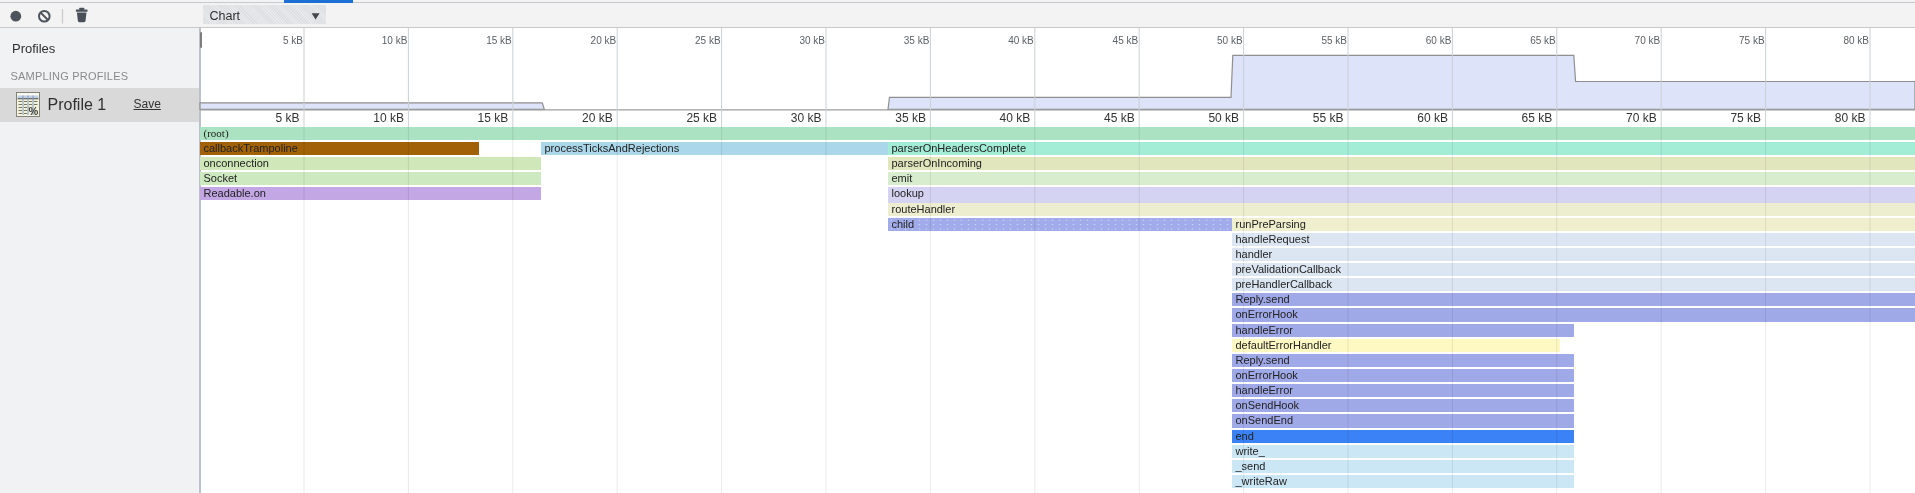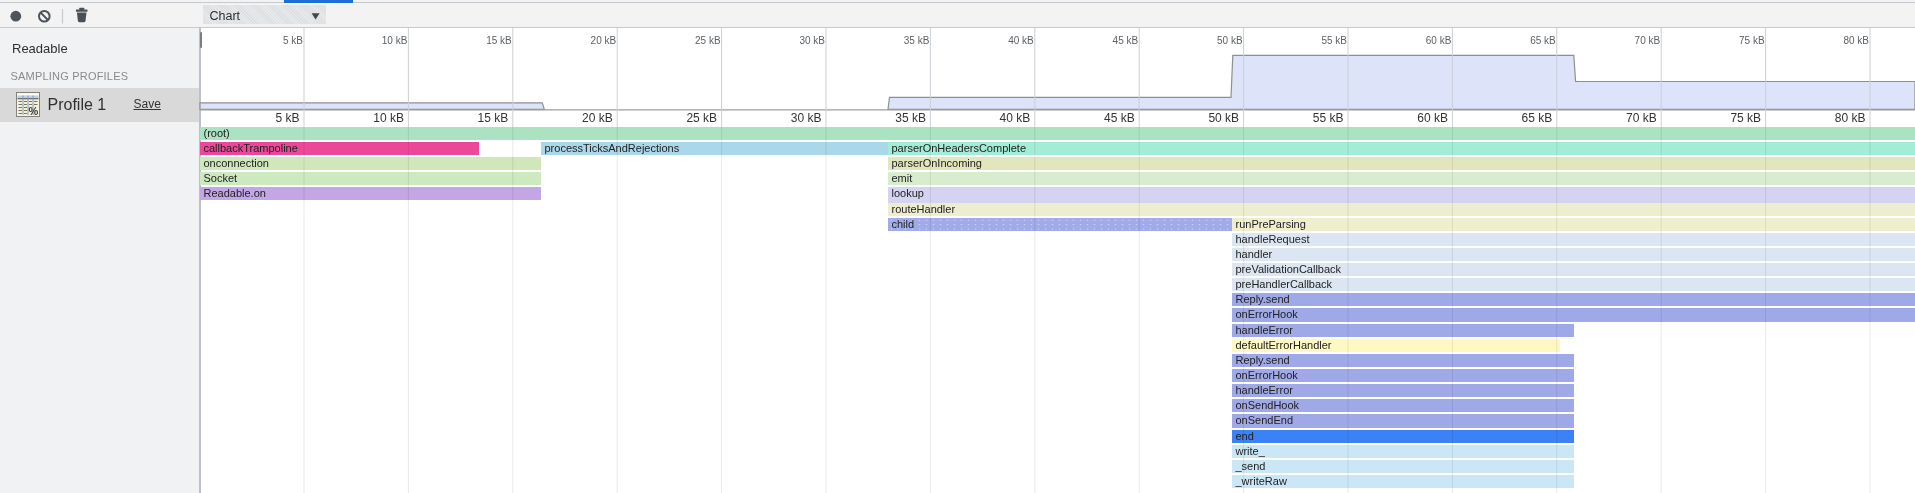--- a/index.html
+++ b/index.html
@@ -14,21 +14,21 @@
 
 <div class="abs" style="left:0;top:0;width:1915px;height:27px;background:#f3f3f4;"></div>
 <div class="abs" style="left:0;top:2px;width:1915px;height:1px;background:#c6c9cd;"></div>
 <div class="abs" style="left:284px;top:0;width:69px;height:3px;background:#1b6fd5;"></div>
 <div class="abs" style="left:0;top:27px;width:1915px;height:1px;background:#c9c9c9;"></div>
 
 <div class="abs" style="left:0;top:28px;width:199px;height:465px;background:#f1f2f4;"></div>
 <div class="abs" style="left:199px;top:27px;width:1.5px;height:466px;background:#bcc1c7;"></div>
 <div class="abs" style="left:199.5px;top:32px;width:2.5px;height:16px;background:#7d7d7d;border-radius:2px;"></div>
 
-<div class="abs" style="left:12px;top:40.5px;font-size:13px;color:#303030;">Readable</div>
+<div class="abs" style="left:12px;top:40.5px;font-size:13px;color:#303030;">Profiles</div>
 <div class="abs" style="left:10.5px;top:69.5px;font-size:11px;color:#8a8a8a;letter-spacing:0.2px;">SAMPLING PROFILES</div>
 
 <div class="abs" style="left:0;top:88px;width:199px;height:34px;background:#d9d9d9;"></div>
 <div class="abs" style="left:47.5px;top:96px;font-size:16px;color:#303030;">Profile 1</div>
 <div class="abs" style="left:133.5px;top:96.5px;width:60px;font-size:12px;color:#333;text-decoration:underline;">Save</div>
 
 <svg class="abs" style="left:16px;top:92px;" width="24" height="25" viewBox="0 0 24 25">
   <rect x="0.5" y="0.5" width="23" height="24" fill="#f6f5e8" stroke="#84837b" stroke-width="1"></rect>
   <rect x="1.5" y="1.5" width="21" height="22" fill="#f2f1da"></rect>
   <rect x="1.5" y="1.5" width="21" height="2" fill="#fbfbf6"></rect>
@@ -71,22 +71,22 @@
     <path d="M76.9,12.6 L86.5,12.6 L85.5,21.1 a1.3,1.3 0 0 1 -1.3,1.1 h-5 a1.3,1.3 0 0 1 -1.3,-1.1 Z"></path>
   </g>
 </svg>
 
 <div class="abs" style="left:202.5px;top:4.5px;width:123px;height:19.5px;background:#e7e9eb;background-image:repeating-linear-gradient(45deg, rgba(150,158,170,0.13) 0 1px, transparent 1px 2px);"></div>
 <div class="abs" style="left:209.5px;top:6.5px;font-size:12.5px;line-height:19px;color:#2f2f2f;">Chart</div>
 <svg class="abs" style="left:308px;top:10px;" width="16" height="12" viewBox="0 0 16 12">
   <polygon points="3.6,3.3 11.6,3.3 7.6,9.5" fill="#43464a"></polygon>
 </svg>
 
-<div class="bar" style="left:200px;top:126.8px;width:1715px;height:13.2px;background-color:#abe2c1;">(root)</div>
-<div class="bar" style="left:200px;top:141.9px;width:279px;height:13.2px;background-color:#ec4899;">callbackTrampoline</div>
+<div class="bar" style="left:200px;top:126.8px;width:1715px;height:13.2px;background-color:#abe2c1;font-family:Liberation Serif, serif;">(root)</div>
+<div class="bar" style="left:200px;top:141.9px;width:279px;height:13.2px;background-color:#a16207;">callbackTrampoline</div>
 <div class="bar" style="left:541px;top:141.9px;width:386px;height:13.2px;background-color:#aad8ea;">processTicksAndRejections</div>
 <div class="bar" style="left:888px;top:141.9px;width:1027px;height:13.2px;background-color:#a3ecd5;">parserOnHeadersComplete</div>
 <div class="bar" style="left:200px;top:157.1px;width:341px;height:13.2px;background-color:#cfe7b9;">onconnection</div>
 <div class="bar" style="left:888px;top:157.1px;width:1027px;height:13.2px;background-color:#e2e6bd;">parserOnIncoming</div>
 <div class="bar" style="left:200px;top:172.2px;width:341px;height:13.2px;background-color:#cde9c0;">Socket</div>
 <div class="bar" style="left:888px;top:172.2px;width:1027px;height:13.2px;background-color:#d7edcd;">emit</div>
 <div class="bar" style="left:200px;top:187.3px;width:341px;height:13.2px;background-color:#c3a6e4;">Readable.on</div>
 <div class="bar" style="left:888px;top:187.3px;width:1027px;height:23px;background-color:#d4d3f1;">lookup</div>
 <div class="bar" style="left:888px;top:202.5px;width:1027px;height:13.2px;background-color:#ededcf;">routeHandler</div>
 <div class="bar" style="left:888px;top:217.6px;width:344px;height:13.2px;background-color:#a2abe9;background-image:radial-gradient(rgba(210,240,255,.75) 0.8px, transparent 1.05px);background-size:7px 4.4px;">child</div>

